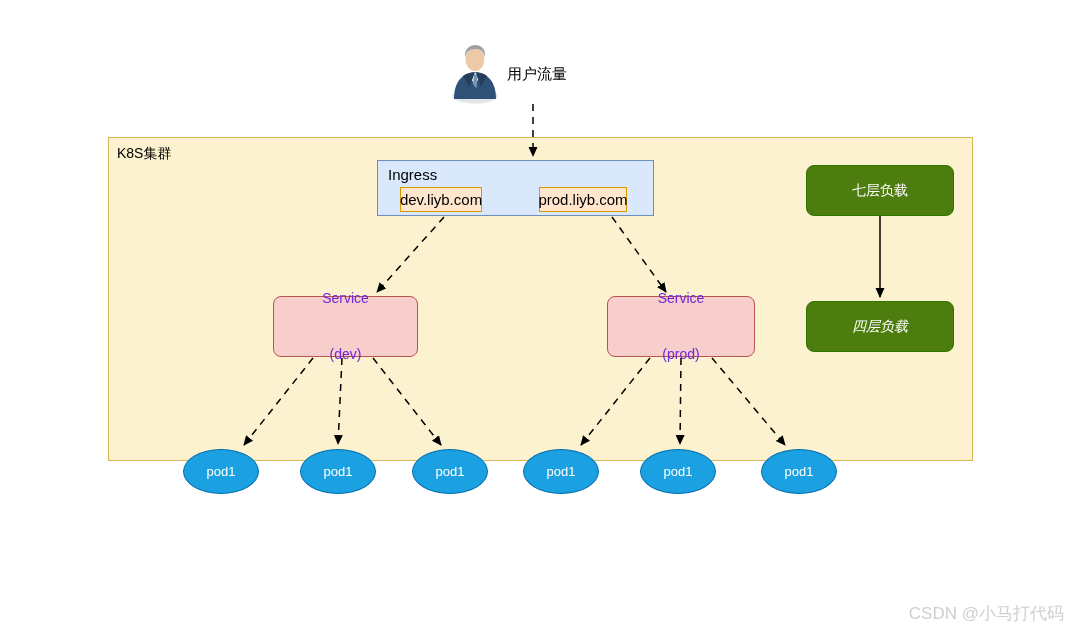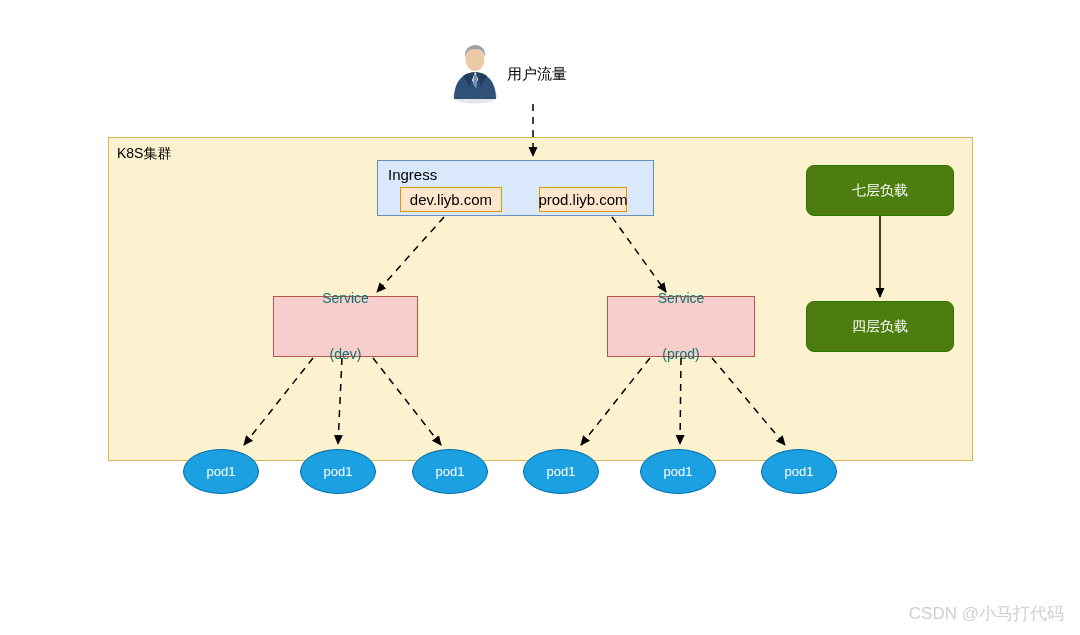--- a/index.html
+++ b/index.html
@@ -55,29 +55,29 @@
   .host {
     position: absolute;
     top: 26px; height: 25px;
     background: #FFE6CC;
     border: 1px solid #D79B00;
     box-sizing: border-box;
     font-size: 15px; color: #000;
     display: flex; align-items: center; justify-content: center;
     white-space: nowrap;
   }
-  .host-dev  { left: 22px;  width: 102px; }
+  .host-dev  { left: 22px;  width: 82px; }
   .host-prod { left: 161px; width: 88px; }
 
   .service {
     width: 145px; height: 61px;
     background: #F8CECC;
     border: 1px solid #B85450;
-    border-radius: 0;
-    font-size: 14px; color: #0f766e;
+    border-radius: 8px;
+    font-size: 14px; color: #6d28d9;
     display: flex; flex-direction: column;
     align-items: center; justify-content: center;
     line-height: 19px;
     text-align: center;
     gap: 37px;
   }
   .service-dev  { left: 273px; top: 296px; }
   .service-prod { left: 607px; top: 296px; width: 148px; }
 
   .pod {
@@ -98,21 +98,21 @@
   .lb {
     width: 148px; height: 51px;
     background: #4d7c0f;
     border: 1px solid #2D7600;
     border-radius: 8px;
     color: #ffffff; font-size: 14px;
     display: flex; align-items: center; justify-content: center;
     white-space: nowrap;
   }
   .lb-7 { left: 806px; top: 165px; }
-  .lb-4 { left: 806px; top: 301px; }
+  .lb-4 { left: 806px; top: 301px; font-style: italic; }
 
   .watermark {
     position: absolute;
     right: 16px; top: 602px;
     font-size: 17px;
     color: #CFCFCF;
     white-space: nowrap;
     z-index: 2;
   }
 </style>

